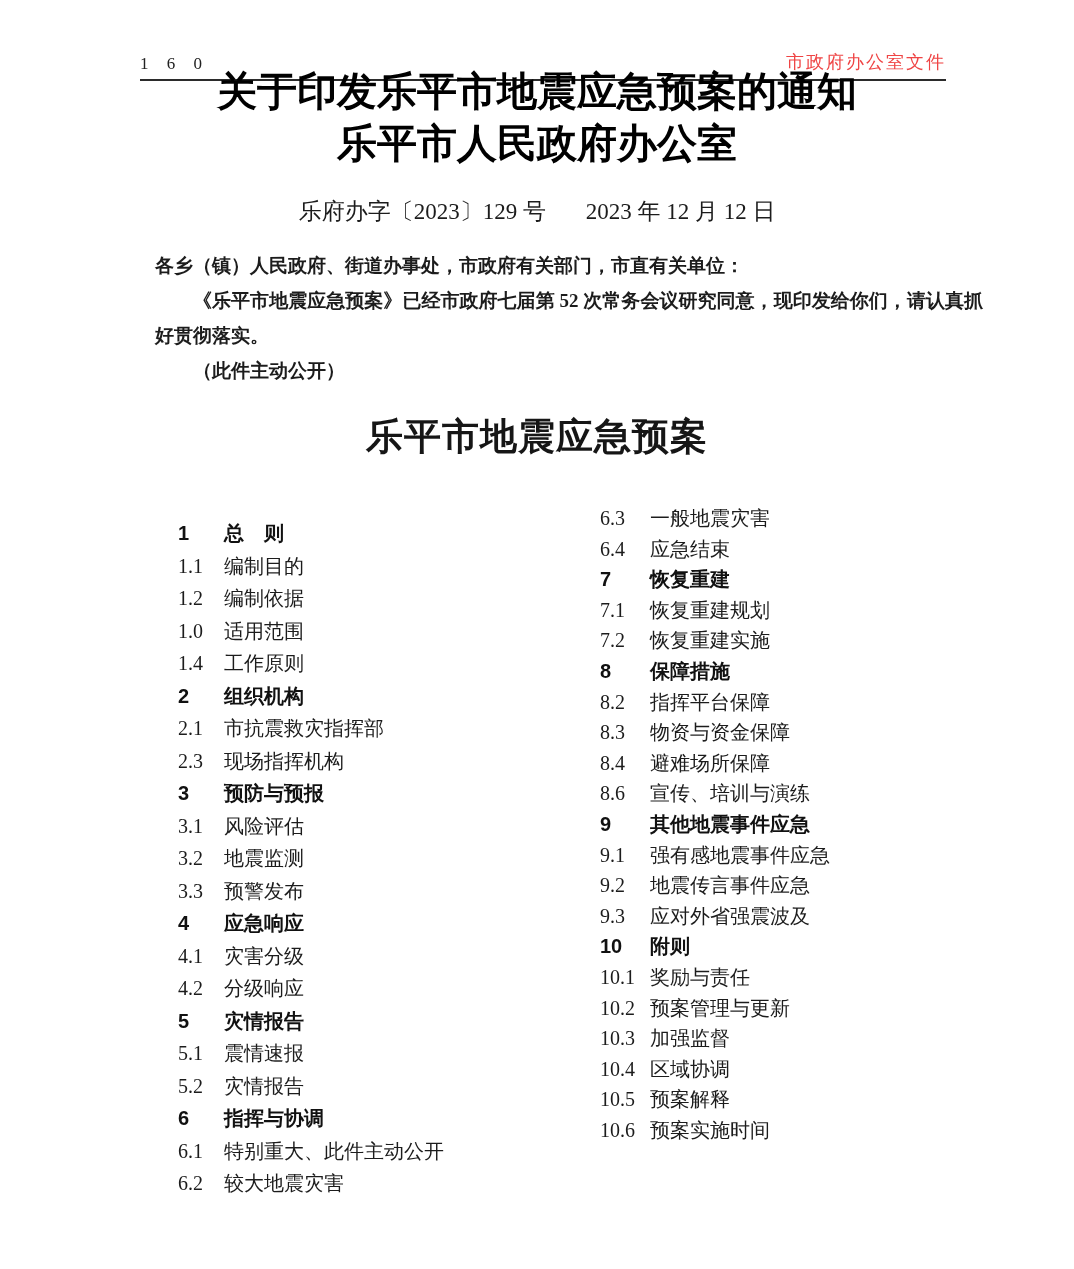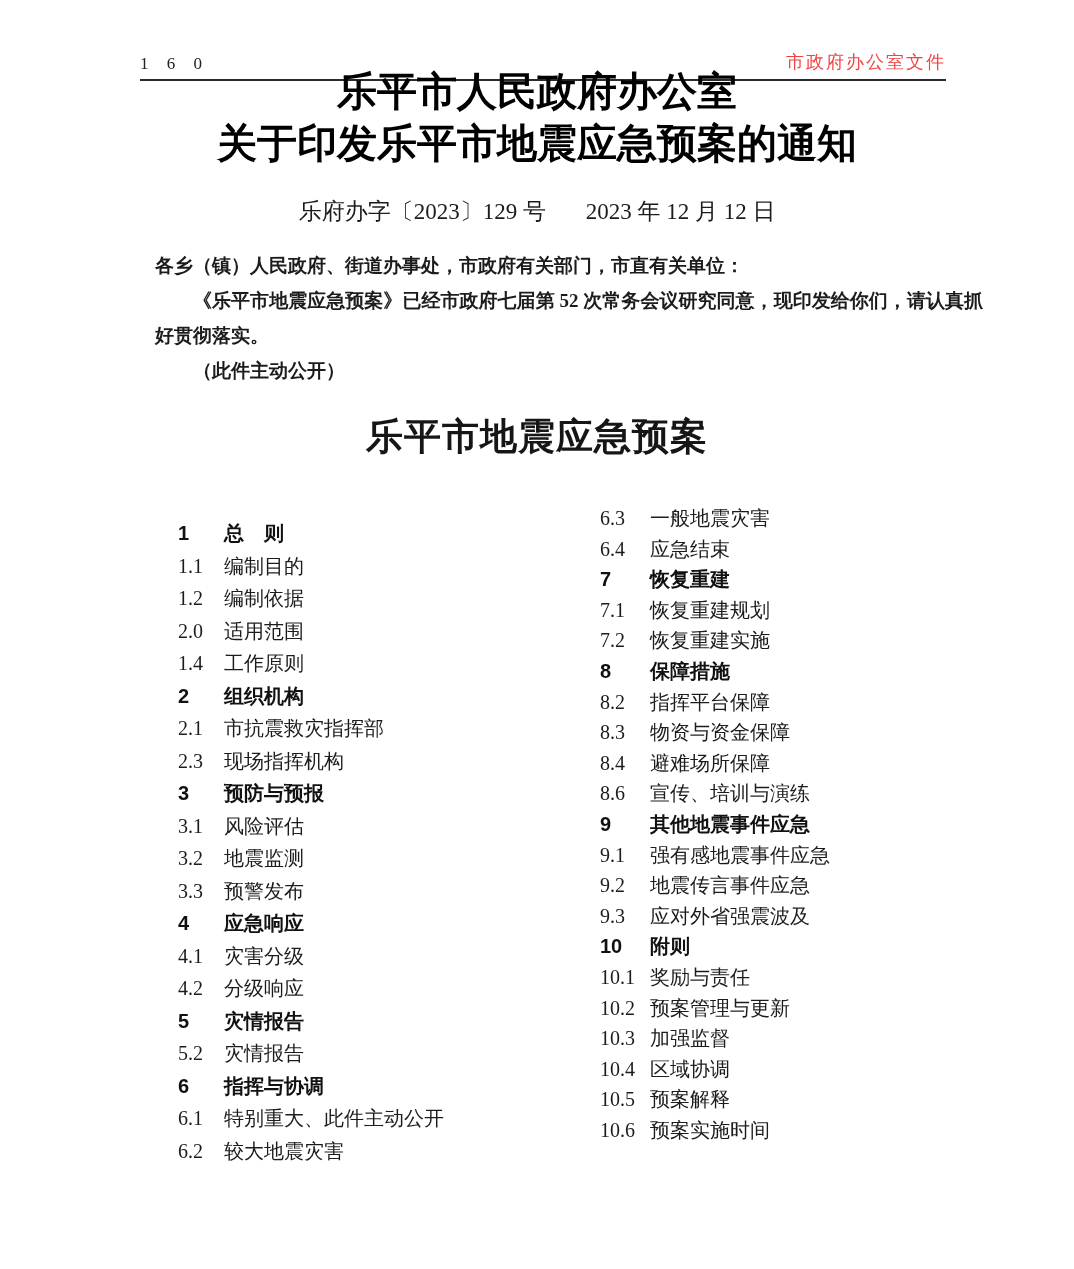--- a/index.html
+++ b/index.html
@@ -72,22 +72,22 @@
 <body>
 
 <div class="page">
 
   <div class="doc-header">
     <span class="page-number">1 6 0</span>
     <span class="header-right">市政府办公室文件</span>
   </div>
 
   <div class="notice-title">
+    <div>关于印发乐平市地震应急预案的通知</div>
     <div>乐平市人民政府办公室</div>
-    <div>关于印发乐平市地震应急预案的通知</div>
   </div>
 
   <div class="doc-meta">
     <span class="doc-number">乐府办字〔2023〕129 号</span>
     <span class="doc-date">2023 年 12 月 12 日</span>
   </div>
 
   <div class="body-text">
     <p>各乡（镇）人民政府、街道办事处，市政府有关部门，市直有关单位：</p>
     <p class="indent">《乐平市地震应急预案》已经市政府七届第 52 次常务会议研究同意，现印发给你们，请认真抓好贯彻落实。</p>
@@ -103,21 +103,21 @@
       </div>
       <div class="toc-item">
         <span class="num">1.1</span>
         <span class="label">编制目的</span>
       </div>
       <div class="toc-item">
         <span class="num">1.2</span>
         <span class="label">编制依据</span>
       </div>
       <div class="toc-item">
-        <span class="num">2.0</span>
+        <span class="num">1.0</span>
         <span class="label">适用范围</span>
       </div>
       <div class="toc-item">
         <span class="num">1.4</span>
         <span class="label">工作原则</span>
       </div>
       <div class="toc-item chap">
         <span class="num">2</span>
         <span class="label">组织机构</span>
       </div>
@@ -155,20 +155,24 @@
       </div>
       <div class="toc-item">
         <span class="num">4.2</span>
         <span class="label">分级响应</span>
       </div>
       <div class="toc-item chap">
         <span class="num">5</span>
         <span class="label">灾情报告</span>
       </div>
       <div class="toc-item">
+        <span class="num">5.1</span>
+        <span class="label">震情速报</span>
+      </div>
+      <div class="toc-item">
         <span class="num">5.2</span>
         <span class="label">灾情报告</span>
       </div>
       <div class="toc-item chap">
         <span class="num">6</span>
         <span class="label">指挥与协调</span>
       </div>
       <div class="toc-item">
         <span class="num">6.1</span>
         <span class="label">特别重大、此件主动公开</span>

